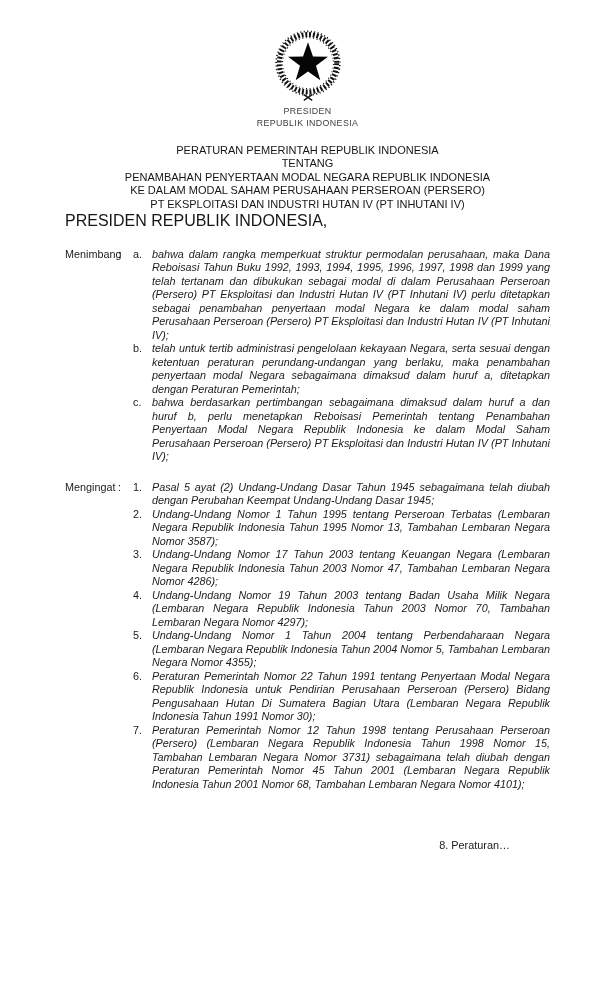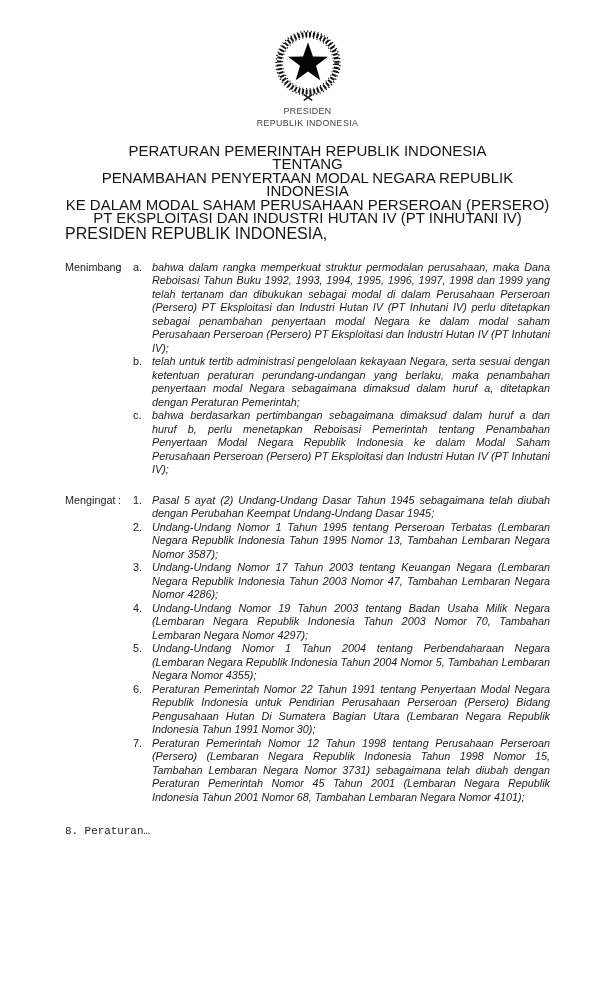--- a/index.html
+++ b/index.html
@@ -27,21 +27,21 @@
     margin-top: 2px;
     text-align: center;
     font-size: 8.8px;
     line-height: 11.5px;
     letter-spacing: 0.4px;
     color: #3d3d3d;
   }
   .doc-title {
     margin-top: 15px;
     text-align: center;
-    font-size: 15px;
+    font-size: 11px;
     line-height: 13.4px;
     color: #161616;
   }
   .salutation {
     margin-top: 3px;
     font-size: 16px;
     color: #161616;
   }
   .clause {
     display: grid;
@@ -56,24 +56,24 @@
     display: grid;
     grid-template-columns: 19px 1fr;
   }
   .item-marker { text-align: left; }
   .item-text {
     text-align: justify;
     text-justify: inter-word;
     font-style: italic;
   }
   .catchword {
-    margin-top: 21px;
+    margin-top: 48px;
     padding-right: 40px;
+    text-align: right;
     font-size: 10.9px;
-    font-family: Liberation Mono, monospace;
   }
 </style>
 </head>
 <body>
 
 <div class="page">
 
   <svg class="emblem" viewBox="0 0 100 108" aria-hidden="true">
     <g>
       <circle cx="50" cy="50" r="41" fill="none" stroke="#121212" stroke-width="7" stroke-dasharray="2.8 2.6"></circle>

